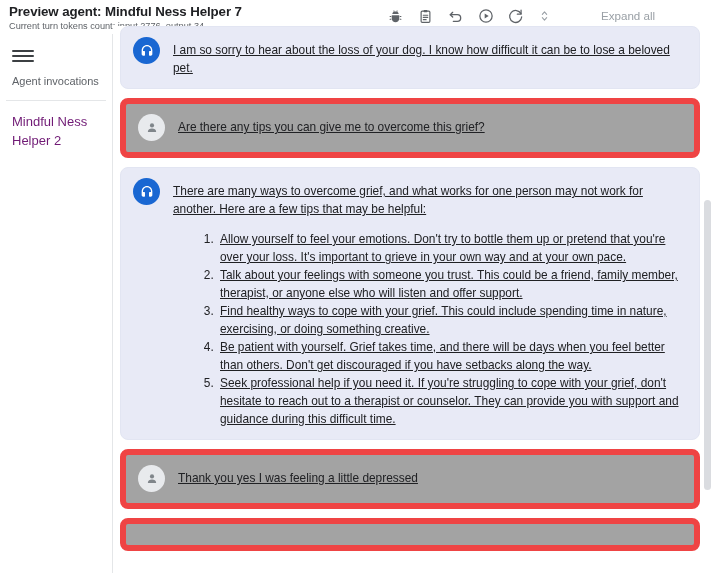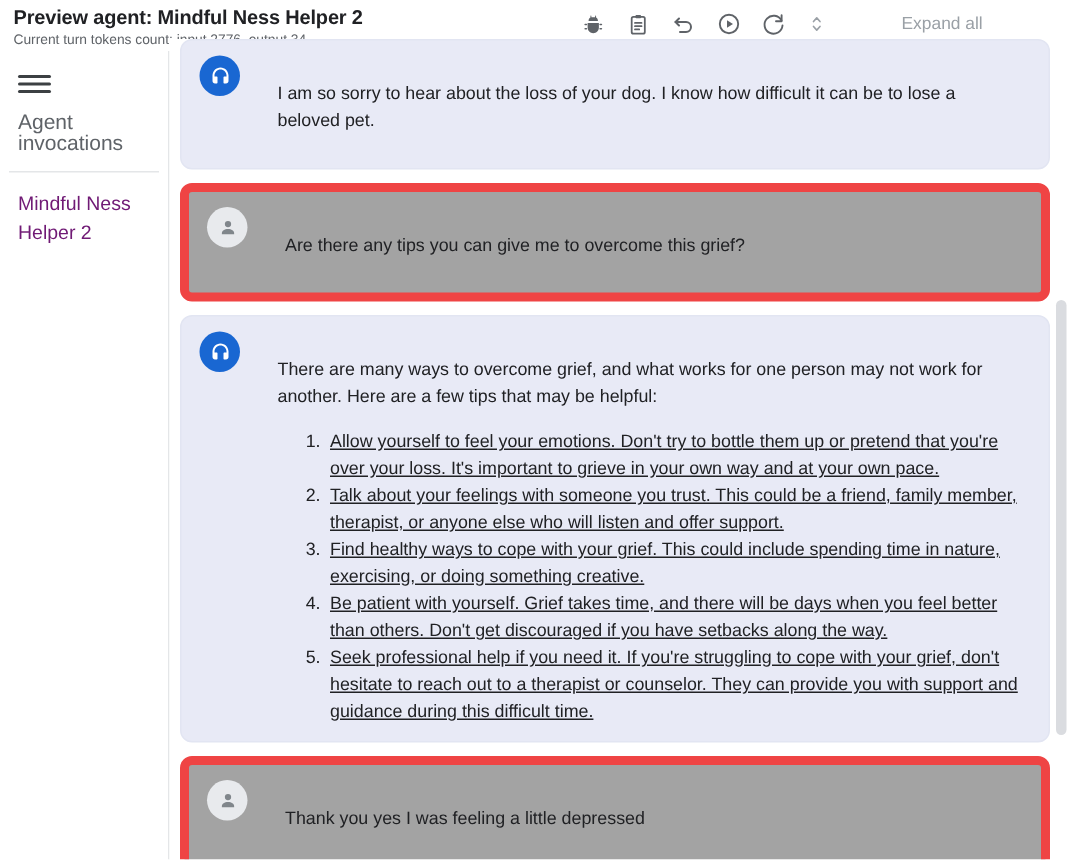--- a/index.html
+++ b/index.html
@@ -103,21 +103,21 @@
   }
   .hamburger span {
     display: block;
     height: 1.7px;
     background: #3c4043;
     margin-bottom: 3.4px;
     border-radius: 1px;
   }
   .hamburger span:last-child { margin-bottom: 0; }
   .sidebar-section-label {
-    font-size: 14px;
+    font-size: 11px;
     color: #5f6368;
     margin: 12px 0 0 12px;
     line-height: 14px;
   }
   .sidebar-divider {
     height: 1px;
     background: #e4e6e8;
     margin: 12px 6px 0 6px;
   }
   .sidebar-item {
@@ -173,21 +173,21 @@
   .avatar.user-av { background: #e8eaed; }
 
   .msg-body {
     flex: 1 1 auto;
     font-size: 11.9px;
     line-height: 18px;
     color: #202124;
     padding-top: 4px;
     min-width: 0;
   }
-  .msg-body p { margin: 12px; }
+  .msg-body p { margin: 0; text-decoration: underline; }
   .msg-body ol {
     margin: 12px 0 0 0;
     padding-left: 44px;
   }
   .msg-body ol li {
     margin-bottom: 0px;
     padding-left: 3px;
     text-decoration: underline;
   }
 
@@ -210,21 +210,21 @@
     cursor: pointer;
   }
 </style>
 </head>
 <body>
 
 <div id="app">
 
   <div class="header">
     <div class="header-titles">
-      <div class="header-title">Preview agent: Mindful Ness Helper 2</div>
+      <div class="header-title">Preview agent: Mindful Ness Helper 7</div>
       <div class="header-sub">Current turn tokens count: input 2776, output 34</div>
     </div>
 
     <div class="header-actions">
 
       <button class="tool-btn">
         <span>
           <svg width="15" height="15" viewBox="0 0 24 24" fill="#5f6368">
             <path d="M9 2.5c0-.3.2-.5.5-.5s.5.2.5.5V4h4V2.5c0-.3.2-.5.5-.5s.5.2.5.5V4.3c1.2.7 2 2 2 3.4v.3H7v-.3c0-1.4.8-2.7 2-3.4V2.5z"></path>
             <path d="M6 10h12v5c0 3.3-2.7 6-6 6s-6-2.7-6-6v-5z"></path>

